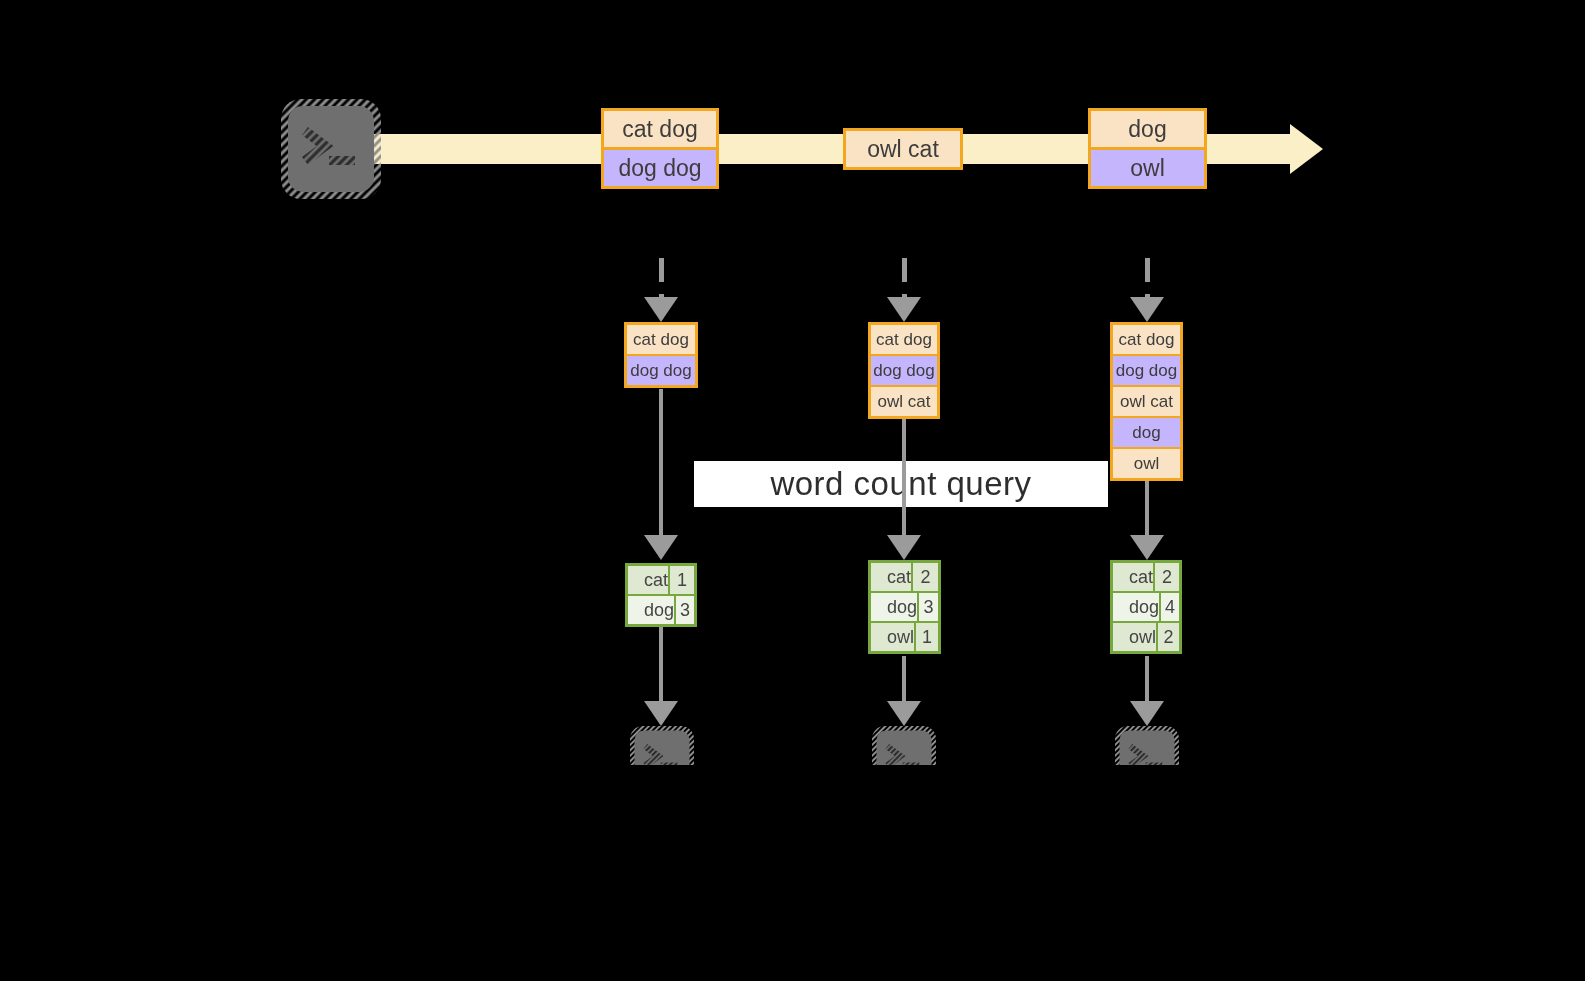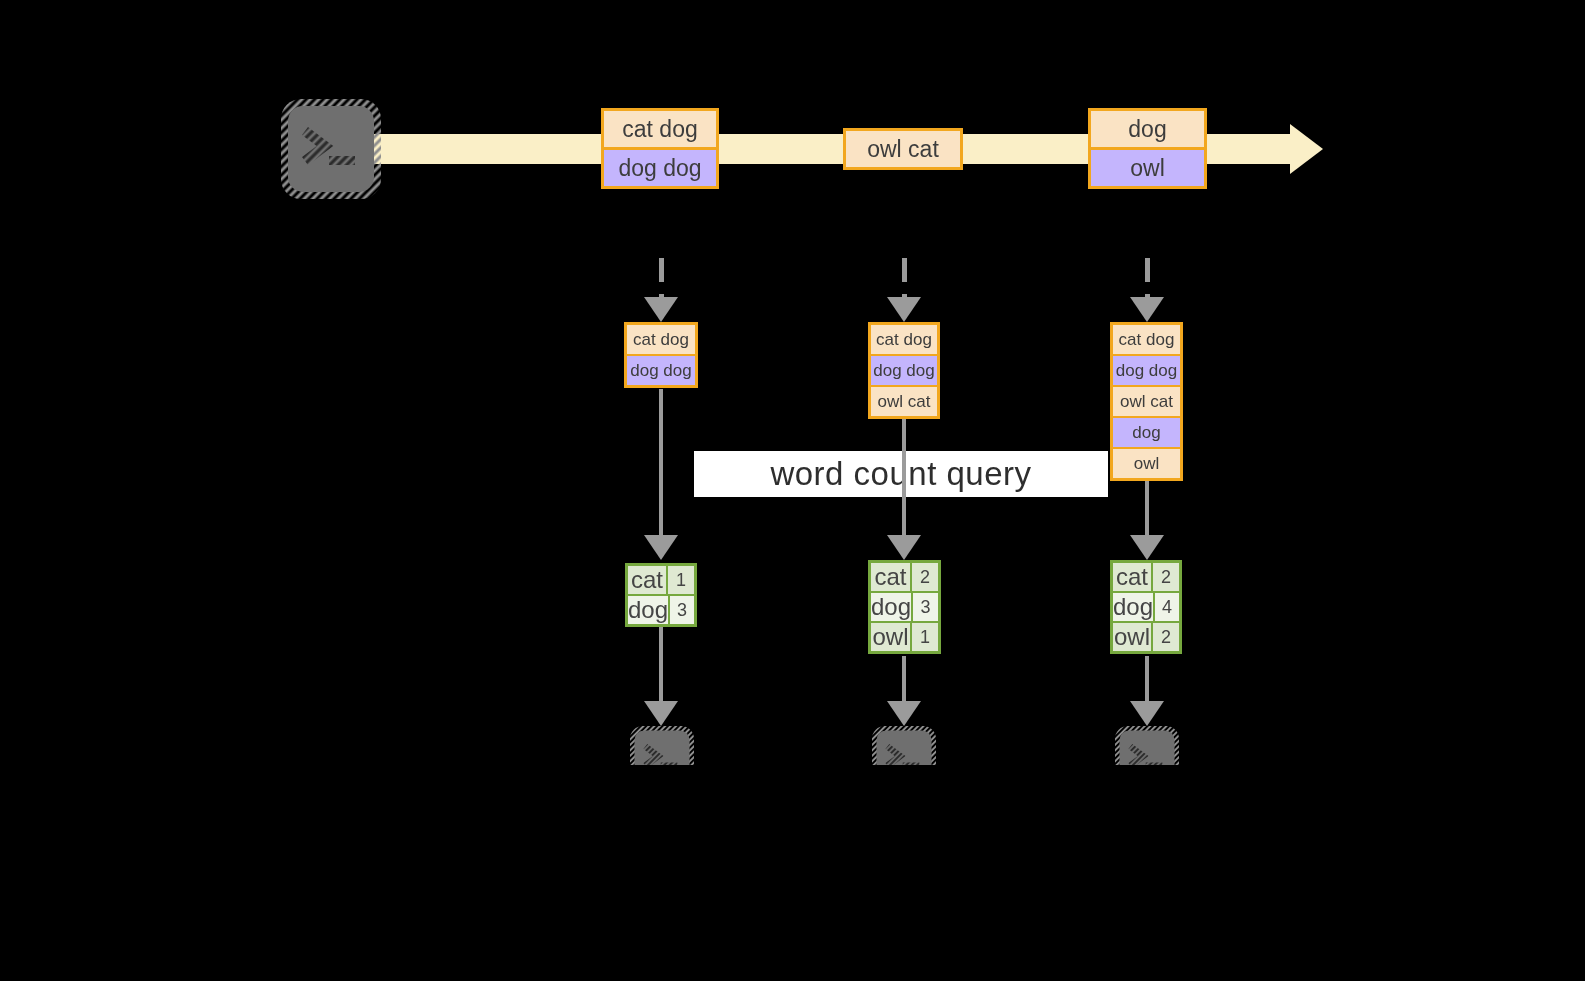--- a/index.html
+++ b/index.html
@@ -35,21 +35,21 @@
 
   
   .qlabel{background:#FFFFFF;z-index:2;display:flex;align-items:center;justify-content:center;
     font-size:33px;color:#2E2E2E;letter-spacing:0.5px;}
 
   
   .gtable{border:3px solid #76A83E;z-index:4;box-sizing:border-box;}
   .trow{display:flex;height:28px;}
   .trow + .trow{border-top:2px solid #76A83E;}
   .tword{flex:1;display:flex;align-items:center;justify-content:center;
-    font-size:24px;color:#454545;}
+    font-size:18px;color:#454545;margin-left:16px;}
   .tcount{width:26px;display:flex;align-items:center;justify-content:center;
     font-size:18px;color:#454545;border-left:2px solid #76A83E;}
   .green-dark{background:#DFE9D2;}
   .green-light{background:#EFF4E8;}
 
   .icon-wrap{z-index:2;}
 </style>
 </head>
 <body>
 
@@ -107,21 +107,21 @@
     <div class="mrow peach-dark">owl cat</div>
   </div>
   <div class="abs mbox" style="left:1110px;top:322px;width:73px;">
     <div class="mrow peach-dark">cat dog</div>
     <div class="mrow peach-light">dog dog</div>
     <div class="mrow peach-dark">owl cat</div>
     <div class="mrow peach-light">dog</div>
     <div class="mrow peach-dark">owl</div>
   </div>
 
-  <div class="abs qlabel" style="left:694px;top:451px;width:414px;height:46px;">word count query</div>
+  <div class="abs qlabel" style="left:694px;top:461px;width:414px;height:46px;">word count query</div>
 
   <div class="abs solidline" style="left:659px;top:389px;height:148px;"></div>
   <div class="abs ahead" style="left:644px;top:535px;"></div>
   <div class="abs solidline" style="left:902px;top:417px;height:120px;"></div>
   <div class="abs ahead" style="left:887px;top:535px;"></div>
   <div class="abs solidline" style="left:1145px;top:479px;height:58px;"></div>
   <div class="abs ahead" style="left:1130px;top:535px;"></div>
 
   <div class="abs gtable" style="left:625px;top:563px;width:72px;">
     <div class="trow green-dark">

